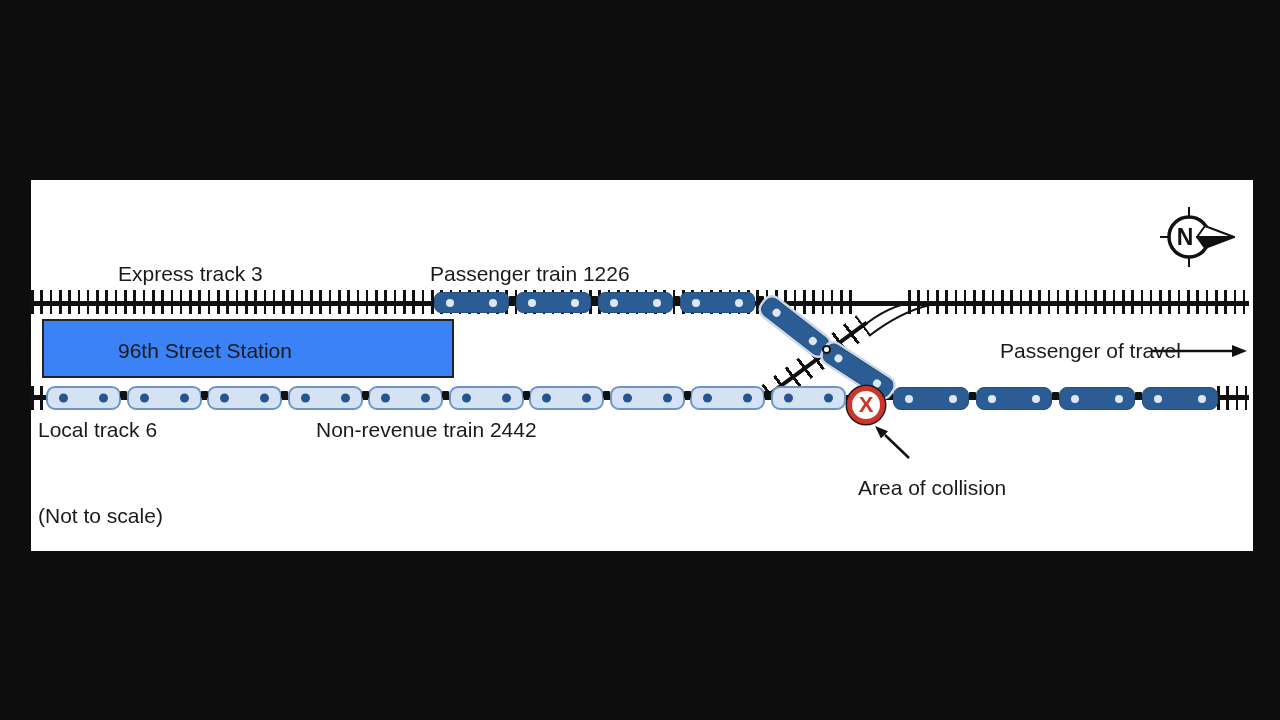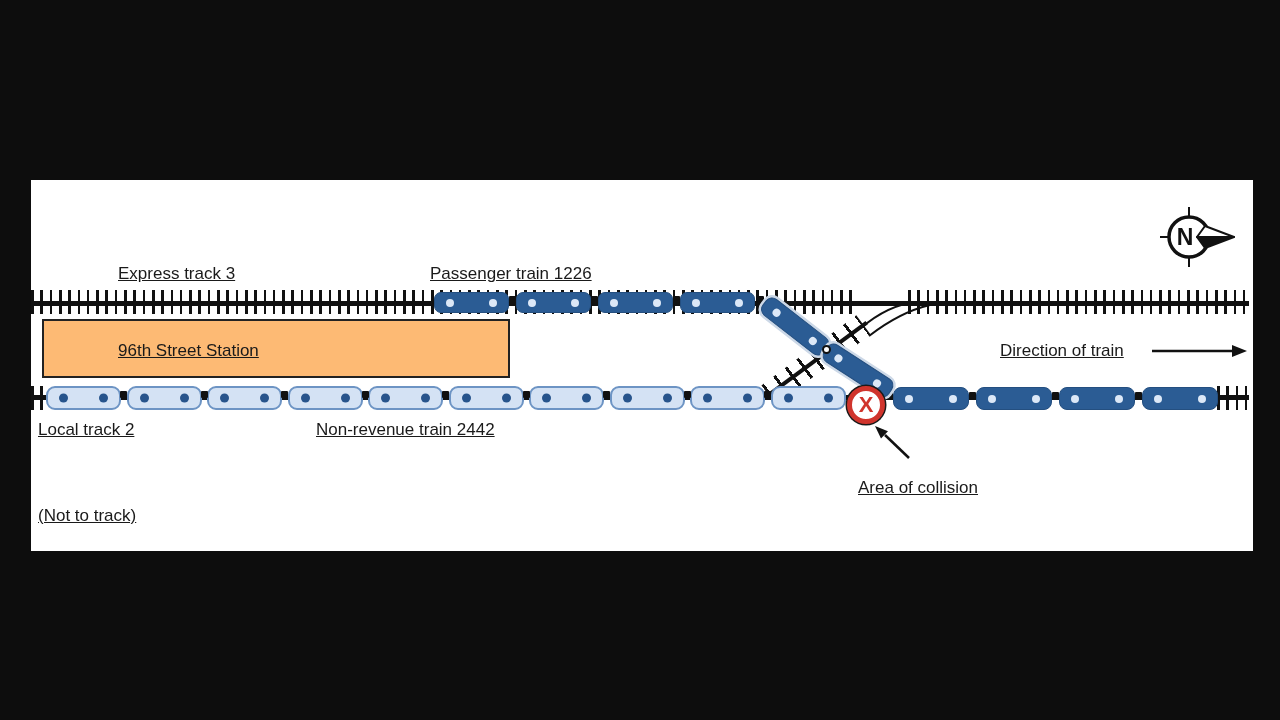--- a/index.html
+++ b/index.html
@@ -17,22 +17,22 @@
   .ladder .mid{position:absolute;left:-4px;right:-4px;top:10px;height:4px;background:var(--ink);}
   .car{position:absolute;box-sizing:border-box;}
   .car.dark{background:var(--dark);border:1px solid #244f80;}
   .car.light{background:var(--lightfill);border:2px solid var(--lightborder);}
   .car .dot{position:absolute;width:9px;height:9px;border-radius:50%;top:50%;
             transform:translateY(-50%);background:var(--dotdark);}
   .car.dark .dot{background:var(--dotlight);width:8px;height:8px;}
   .car .dot.d1{left:11px;} .car .dot.d2{right:11px;}
   .car.derailed{width:78px;height:21px;border-radius:8px;box-shadow:0 0 0 2.5px #ccd8e7;}
   .coupler{position:absolute;width:7px;height:7px;background:var(--ink);border-radius:1px;}
-  .label{position:absolute;font-size:17px;line-height:19px;white-space:nowrap;color:#1a1a1a;text-decoration:underline;}
-  #station-box{position:absolute;left:42px;top:319px;width:468px;height:59px;background:#fdba74;
+  .label{position:absolute;font-size:21px;line-height:19px;white-space:nowrap;color:#1a1a1a;}
+  #station-box{position:absolute;left:42px;top:319px;width:412px;height:59px;background:#3b82f6;
                border:2px solid #222;box-sizing:border-box;}
   #station-box .label{left:74px;top:20px;}
   #collision-circle{position:absolute;left:847px;top:386px;width:38px;height:38px;border-radius:50%;
                     background:#fff;border:5px solid var(--red);box-sizing:border-box;
                     box-shadow:0 0 0 1.5px #1a1a1a;display:flex;align-items:center;justify-content:center;}
   #collision-circle span{font-size:22px;font-weight:800;color:var(--red);line-height:1;}
   .conn-circle{position:absolute;left:822px;top:345px;width:9px;height:9px;border-radius:50%;
                background:#fff;border:2px solid var(--ink);box-sizing:border-box;}
   svg{position:absolute;left:0;top:0;}
   svg text{font-family:"Liberation Sans",sans-serif;}
@@ -188,18 +188,18 @@
       <line x1="1160" y1="237" x2="1169" y2="237" stroke="#111" stroke-width="2"></line>
       <circle cx="1189" cy="237" r="20" fill="#fff" stroke="#111" stroke-width="3.5"></circle>
       <polygon points="1197,237 1234,237 1205,226" fill="#fff" stroke="#111" stroke-width="2" stroke-linejoin="round"></polygon>
       <polygon points="1197,237 1234,237 1205,248" fill="#111" stroke="#111" stroke-width="2" stroke-linejoin="round"></polygon>
       <text x="1185" y="245" text-anchor="middle" font-size="23" font-weight="bold" fill="#111">N</text>
     </g>
   </svg>
 
   <div class="label" style="left:118px;top:264px;">Express track 3</div>
   <div class="label" style="left:430px;top:264px;">Passenger train 1226</div>
-  <div class="label" style="left:38px;top:420px;">Local track 2</div>
+  <div class="label" style="left:38px;top:420px;">Local track 6</div>
   <div class="label" style="left:316px;top:420px;">Non-revenue train 2442</div>
-  <div class="label" style="left:1000px;top:341px;">Direction of train</div>
+  <div class="label" style="left:1000px;top:341px;">Passenger of travel</div>
   <div class="label" style="left:858px;top:478px;">Area of collision</div>
-  <div class="label" style="left:38px;top:506px;">(Not to track)</div>
+  <div class="label" style="left:38px;top:506px;">(Not to scale)</div>
 </div>
 
 </body></html>

